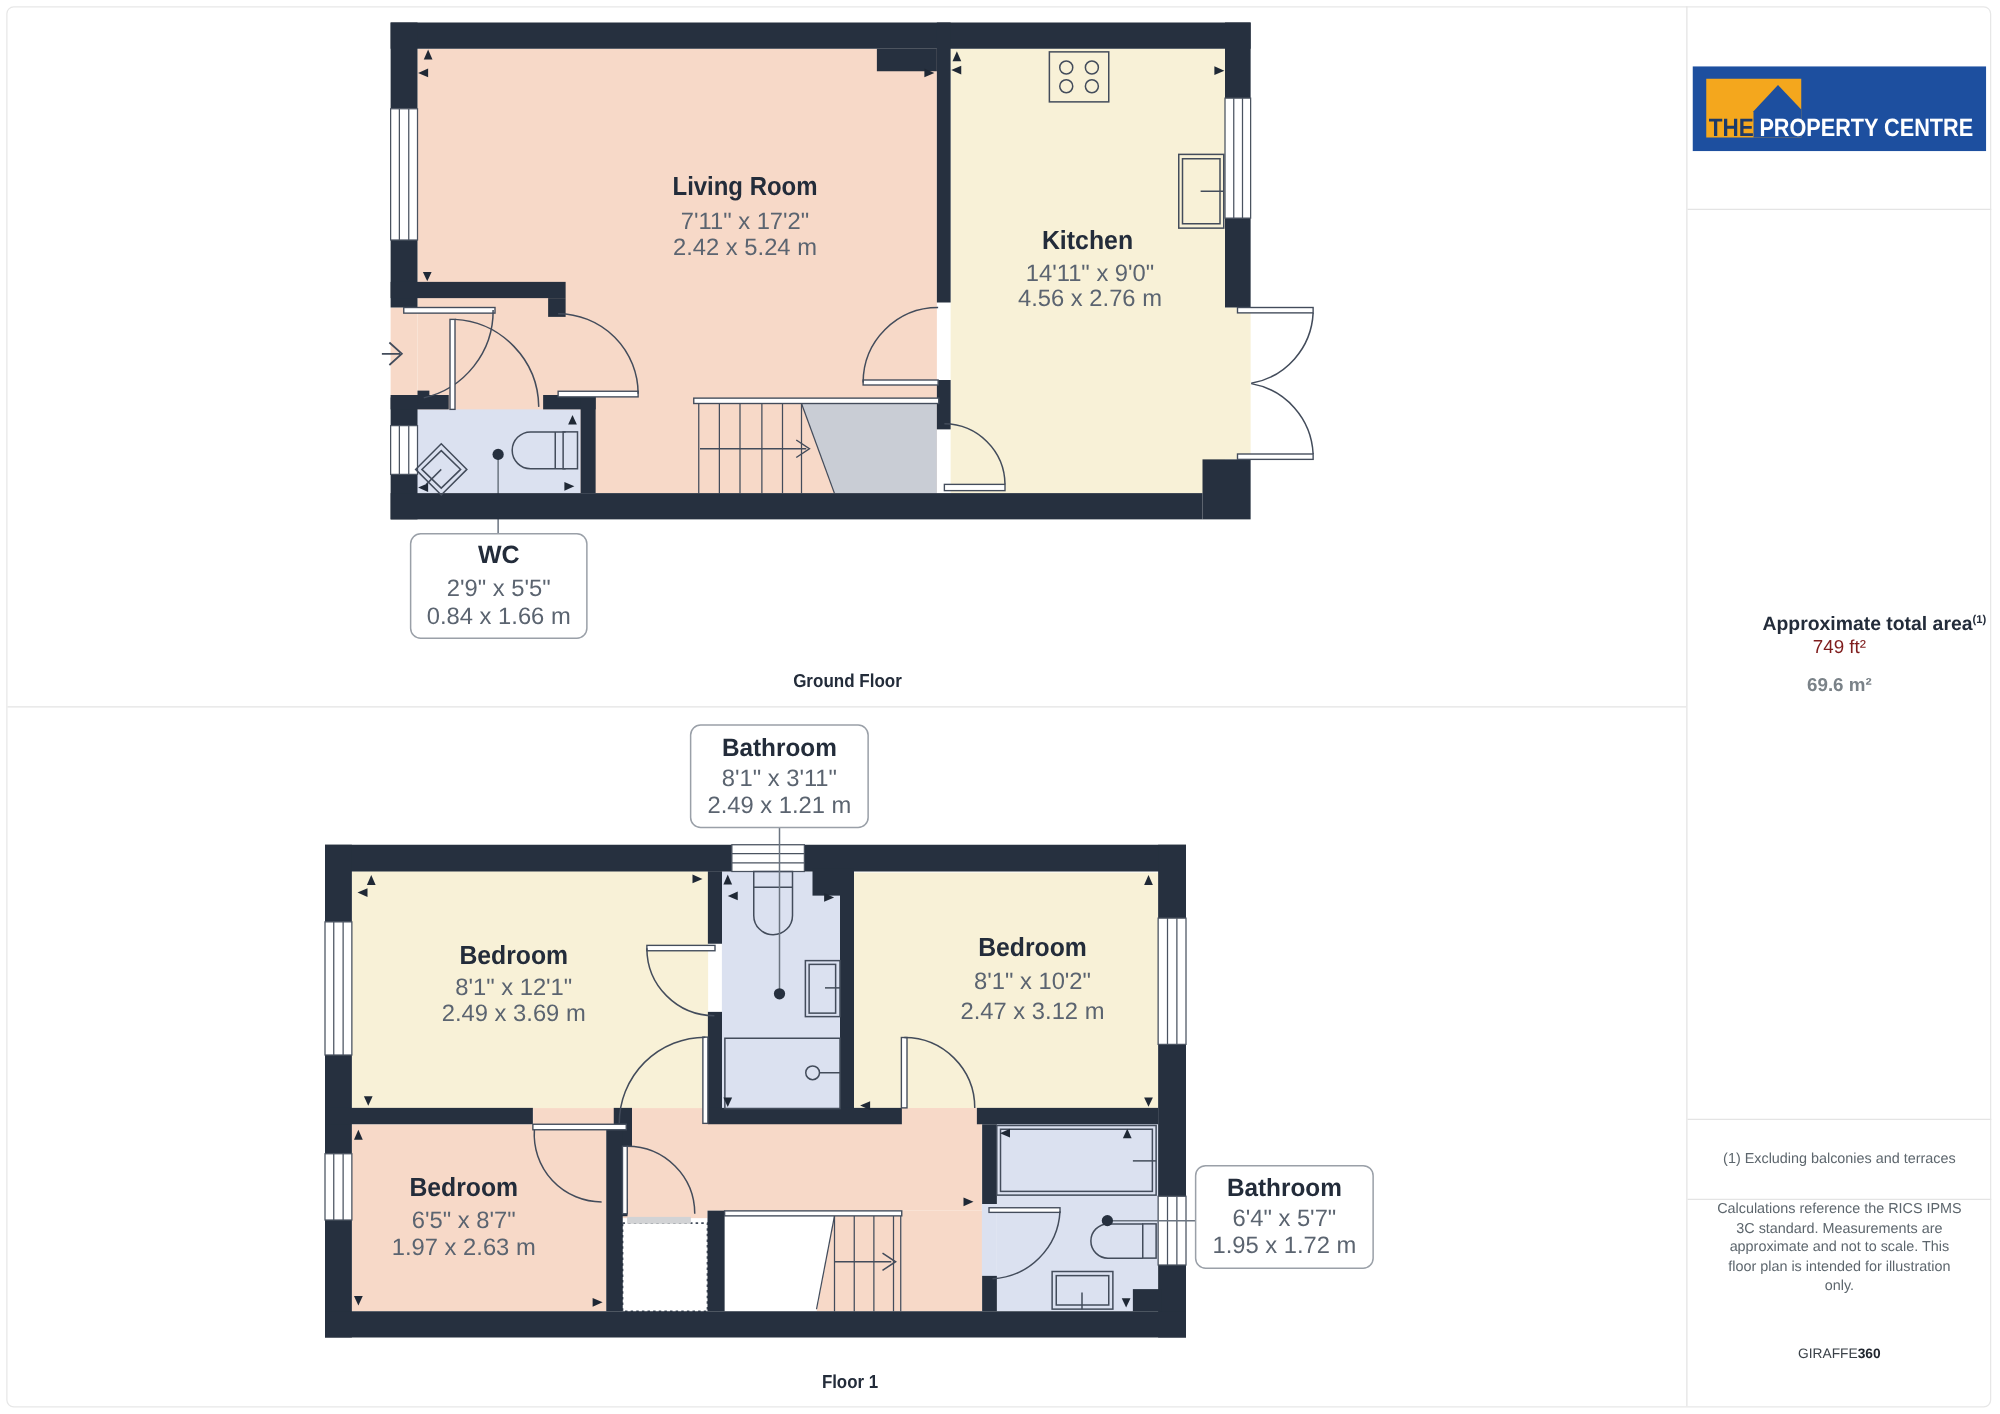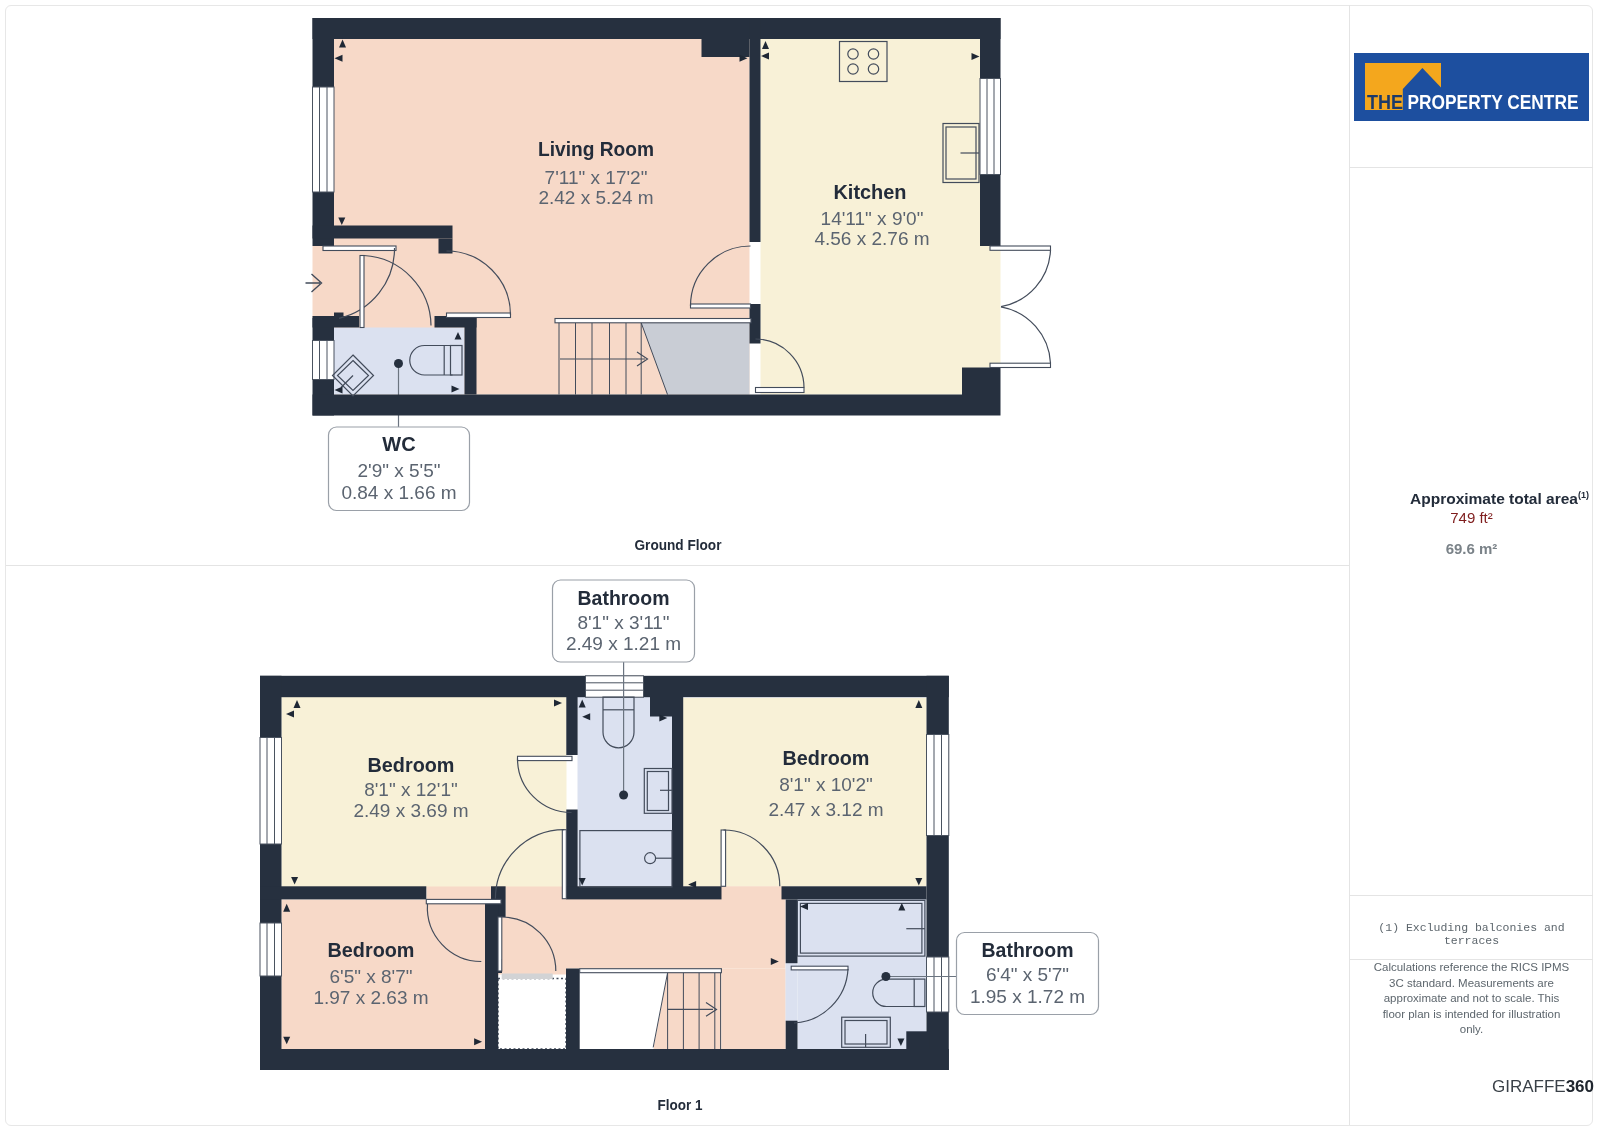--- a/index.html
+++ b/index.html
@@ -30,25 +30,25 @@
   <rect x="11" y="10" width="76" height="47" fill="#f4a71d"></rect>
   <polygon points="48.8,36 68.4,15 87,34.5 87,57 48.8,57" fill="#1d4f9f"></polygon>
   <text x="13" y="55.5" font-size="20" font-weight="bold" fill="#1c3a69" textLength="36" lengthAdjust="spacingAndGlyphs">THE</text>
   <text x="53.5" y="55.5" font-size="20" font-weight="bold" fill="#ffffff" textLength="171" lengthAdjust="spacingAndGlyphs">PROPERTY CENTRE</text>
 </svg>
 
 <div class="sbtxt" style="top:490px;font-size:15.5px;font-weight:bold;color:#232c3a;padding-left:28px;">Approximate total area<span style="font-size:9px;vertical-align:6px;">(1)</span></div>
 <div class="sbtxt" style="top:509px;font-size:15px;color:#7f1d1d;">749 ft²</div>
 <div class="sbtxt" style="top:539.5px;font-size:15px;color:#7a8288;font-weight:bold;">69.6 m²</div>
 
-<div class="sbtxt" style="top:920.5px;font-size:11.5px;color:#5d666d;font-family:Liberation Mono, monospace;">(1) Excluding balconies and terraces</div>
+<div class="sbtxt" style="top:920.5px;font-size:11.5px;color:#5d666d;">(1) Excluding balconies and terraces</div>
 
 <div class="sbtxt" style="top:928px;font-size:11.5px;line-height:15.6px;color:#5d666d;margin-top:32px;">Calculations reference the RICS IPMS<br>3C standard. Measurements are<br>approximate and not to scale. This<br>floor plan is intended for illustration<br>only.</div>
 
-<div class="sbtxt" style="top:1077px;font-size:17px;color:#3a4148;text-align:right;">GIRAFFE<b style="color:#20262e;">360</b></div>
+<div class="sbtxt" style="top:1077px;font-size:11px;color:#3a4148;">GIRAFFE<b style="color:#20262e;">360</b></div>
 
 <svg id="plans" width="1349" height="1131" viewBox="0 0 1349 1131">
 
 <g>
 
 <rect x="334" y="39" width="415.5" height="355.5" fill="#f7d9c8"></rect>
 
 <rect x="760.5" y="39" width="219.5" height="355.5" fill="#f8f1d7"></rect>
 
 <rect x="980" y="246" width="20.5" height="121.5" fill="#f8f1d7"></rect>

